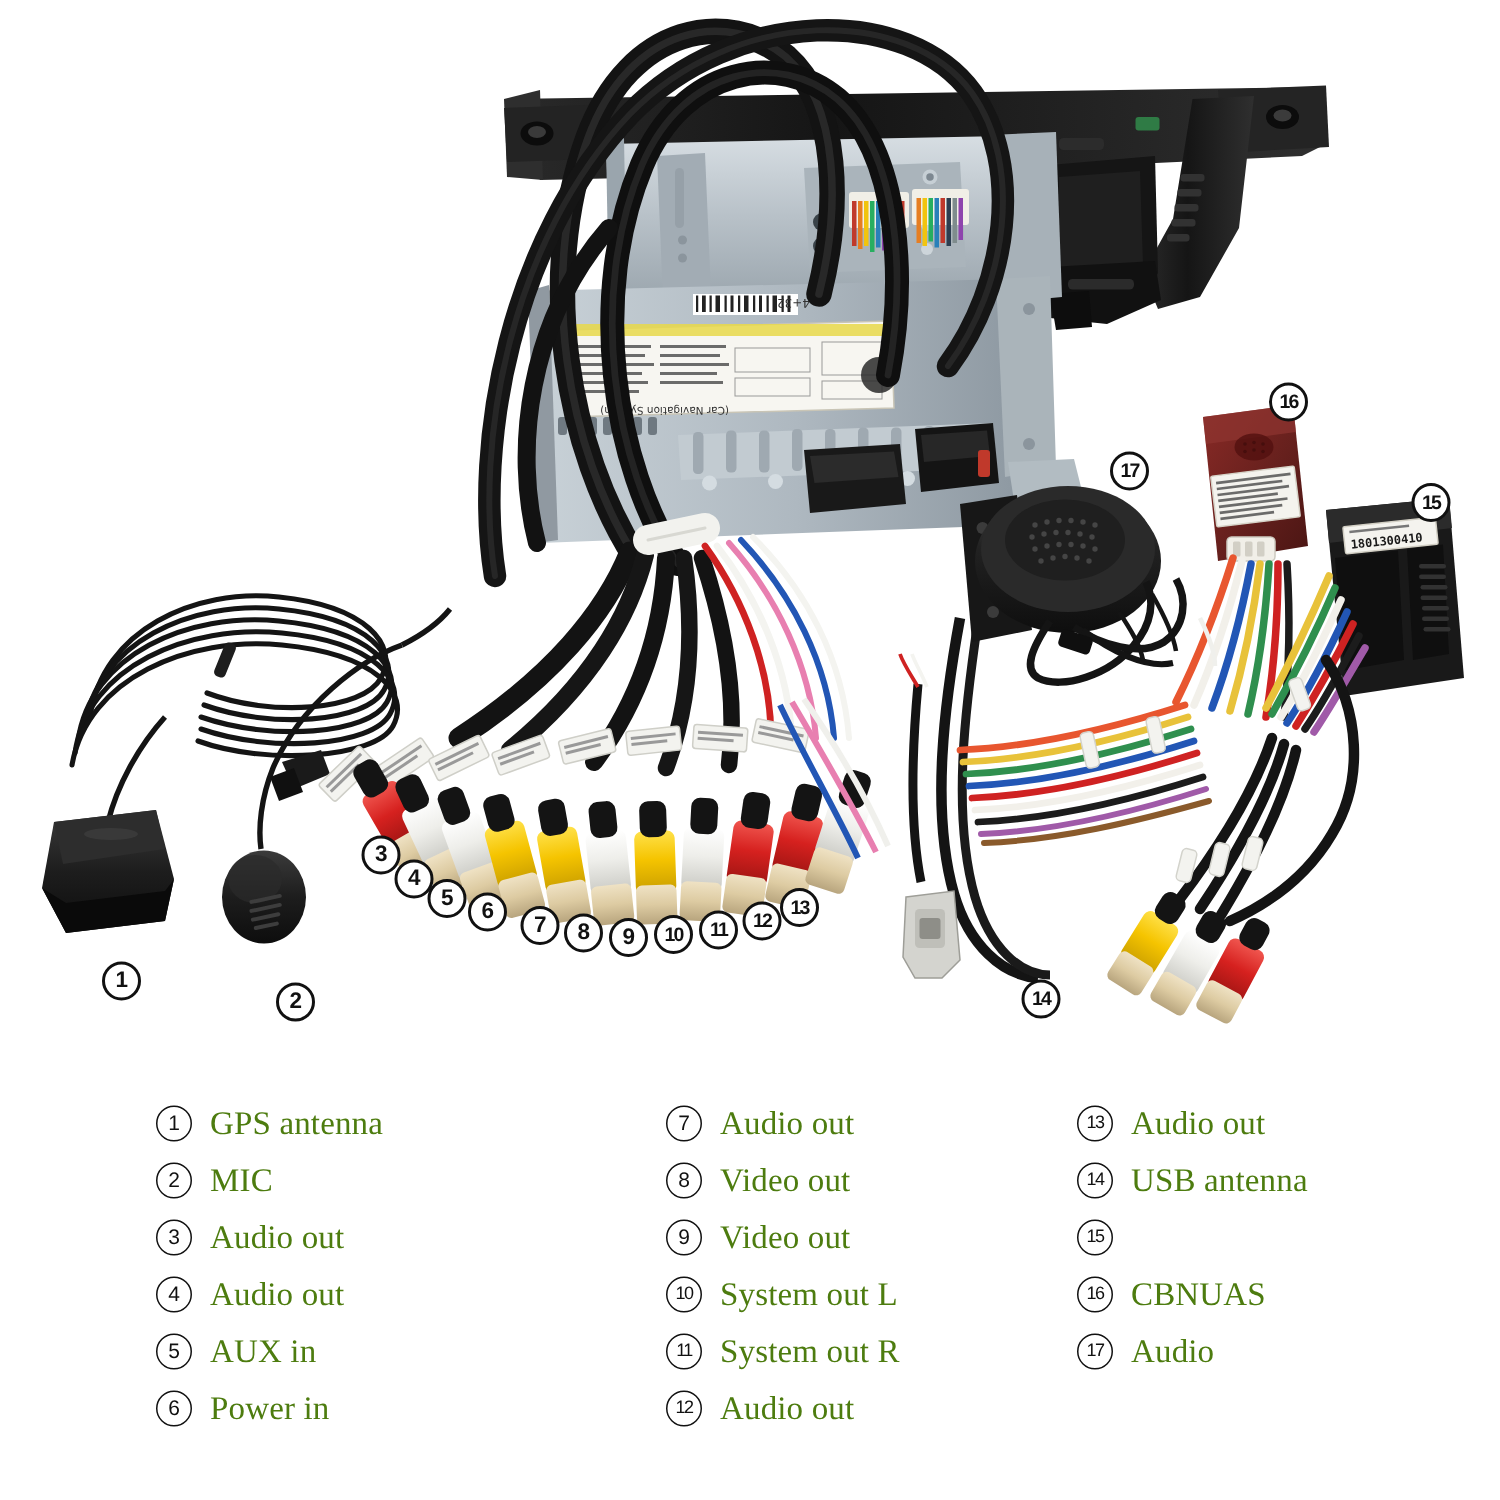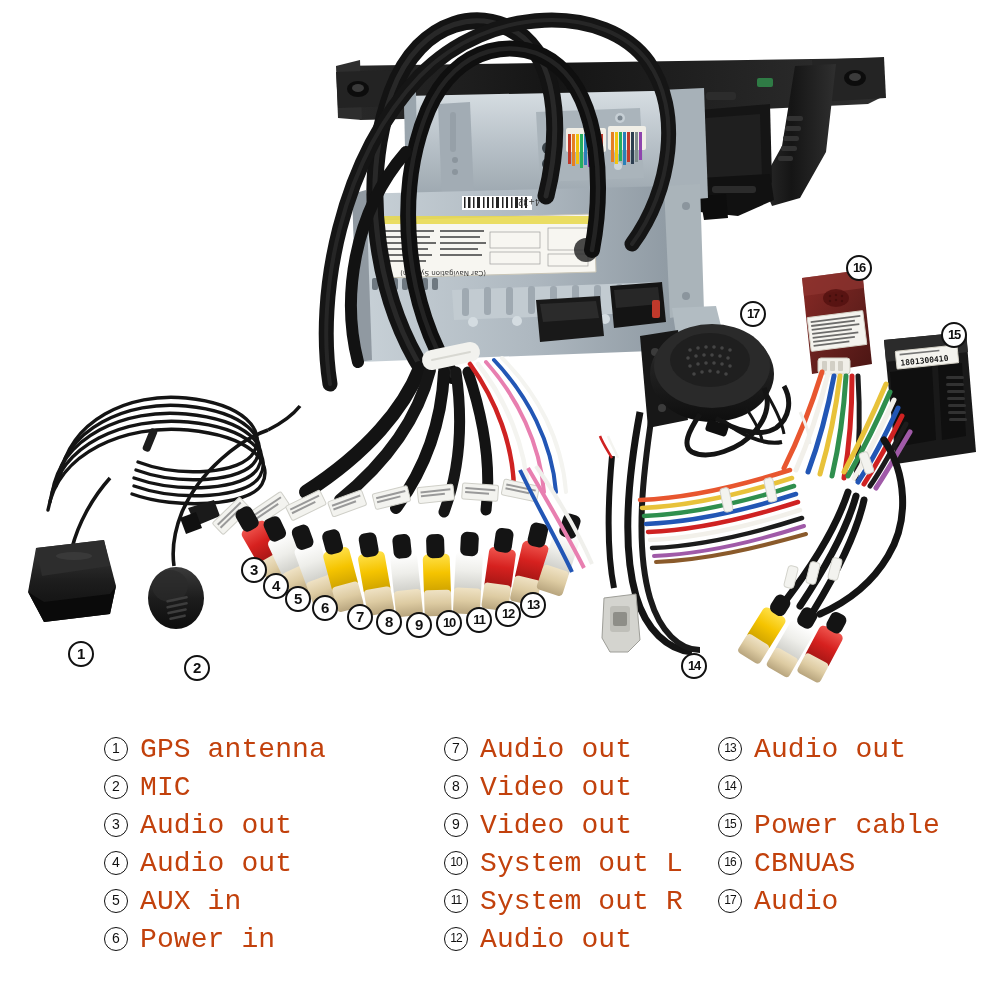--- a/index.html
+++ b/index.html
@@ -78,23 +78,23 @@
     border-radius: 50%;
     text-align: center;
     line-height: 21px;
     font-size: 14px;
     color: #111;
     margin-right: 12px;
     font-family: "Liberation Sans", sans-serif;
   }
   .legend-num.two { font-size: 12px; letter-spacing: -1px; line-height: 21px; }
   .legend-label {
-    font-size: 28px;
-    color: #c2410c;
-    font-family: Liberation Mono, monospace;
+    font-size: 22px;
+    color: #4d7c0f;
+    font-family: Liberation Serif, serif;
     letter-spacing: 0.1px;
   }
 </style>
 </head>
 <body>
 
 <div id="stage">
 
   <div id="photo">
     <svg width="1000" height="712" viewBox="0 0 1000 712" xmlns="http://www.w3.org/2000/svg">
@@ -757,24 +757,24 @@
       </div>
     </div>
 
     <div class="legend-col" id="col3">
       <div class="legend-item">
         <span class="legend-num two">13</span>
         <span class="legend-label">Audio out</span>
       </div>
       <div class="legend-item">
         <span class="legend-num two">14</span>
+        <span class="legend-label">USB antenna</span>
       </div>
       <div class="legend-item">
         <span class="legend-num two">15</span>
-        <span class="legend-label">Power cable</span>
       </div>
       <div class="legend-item">
         <span class="legend-num two">16</span>
         <span class="legend-label">CBNUAS</span>
       </div>
       <div class="legend-item">
         <span class="legend-num two">17</span>
         <span class="legend-label">Audio</span>
       </div>
     </div>

